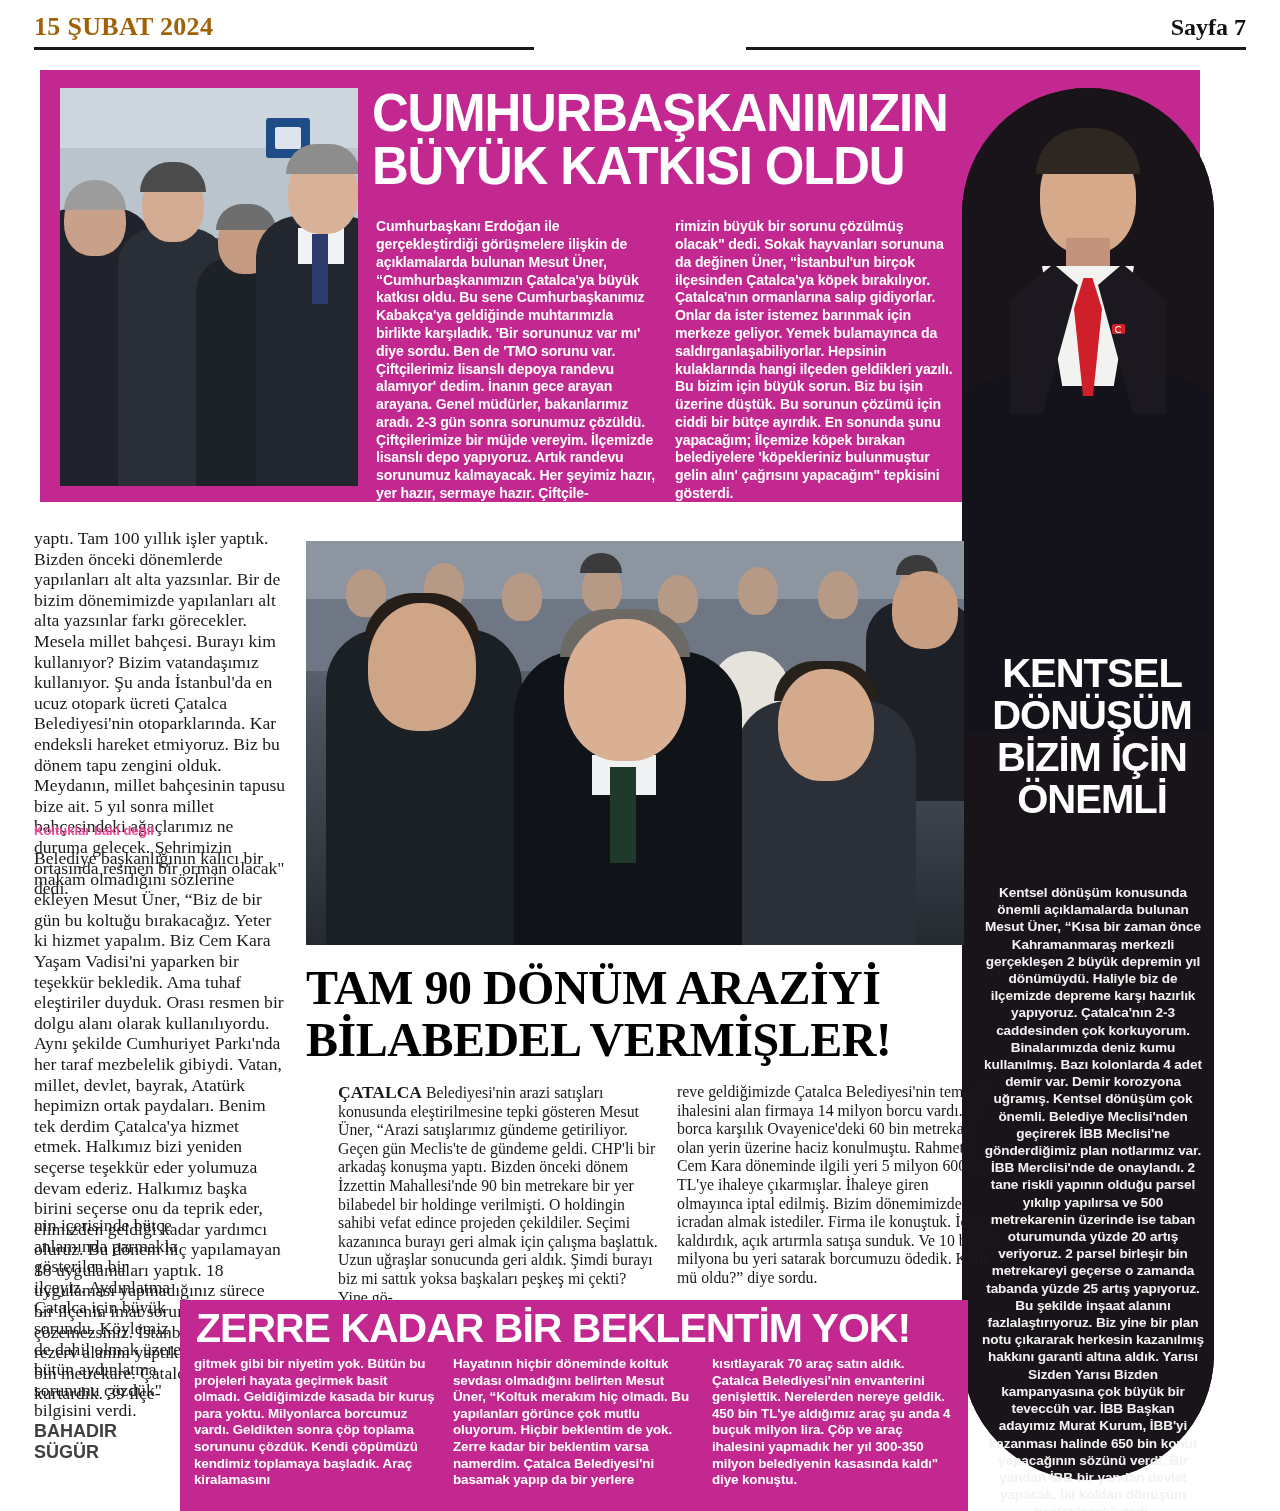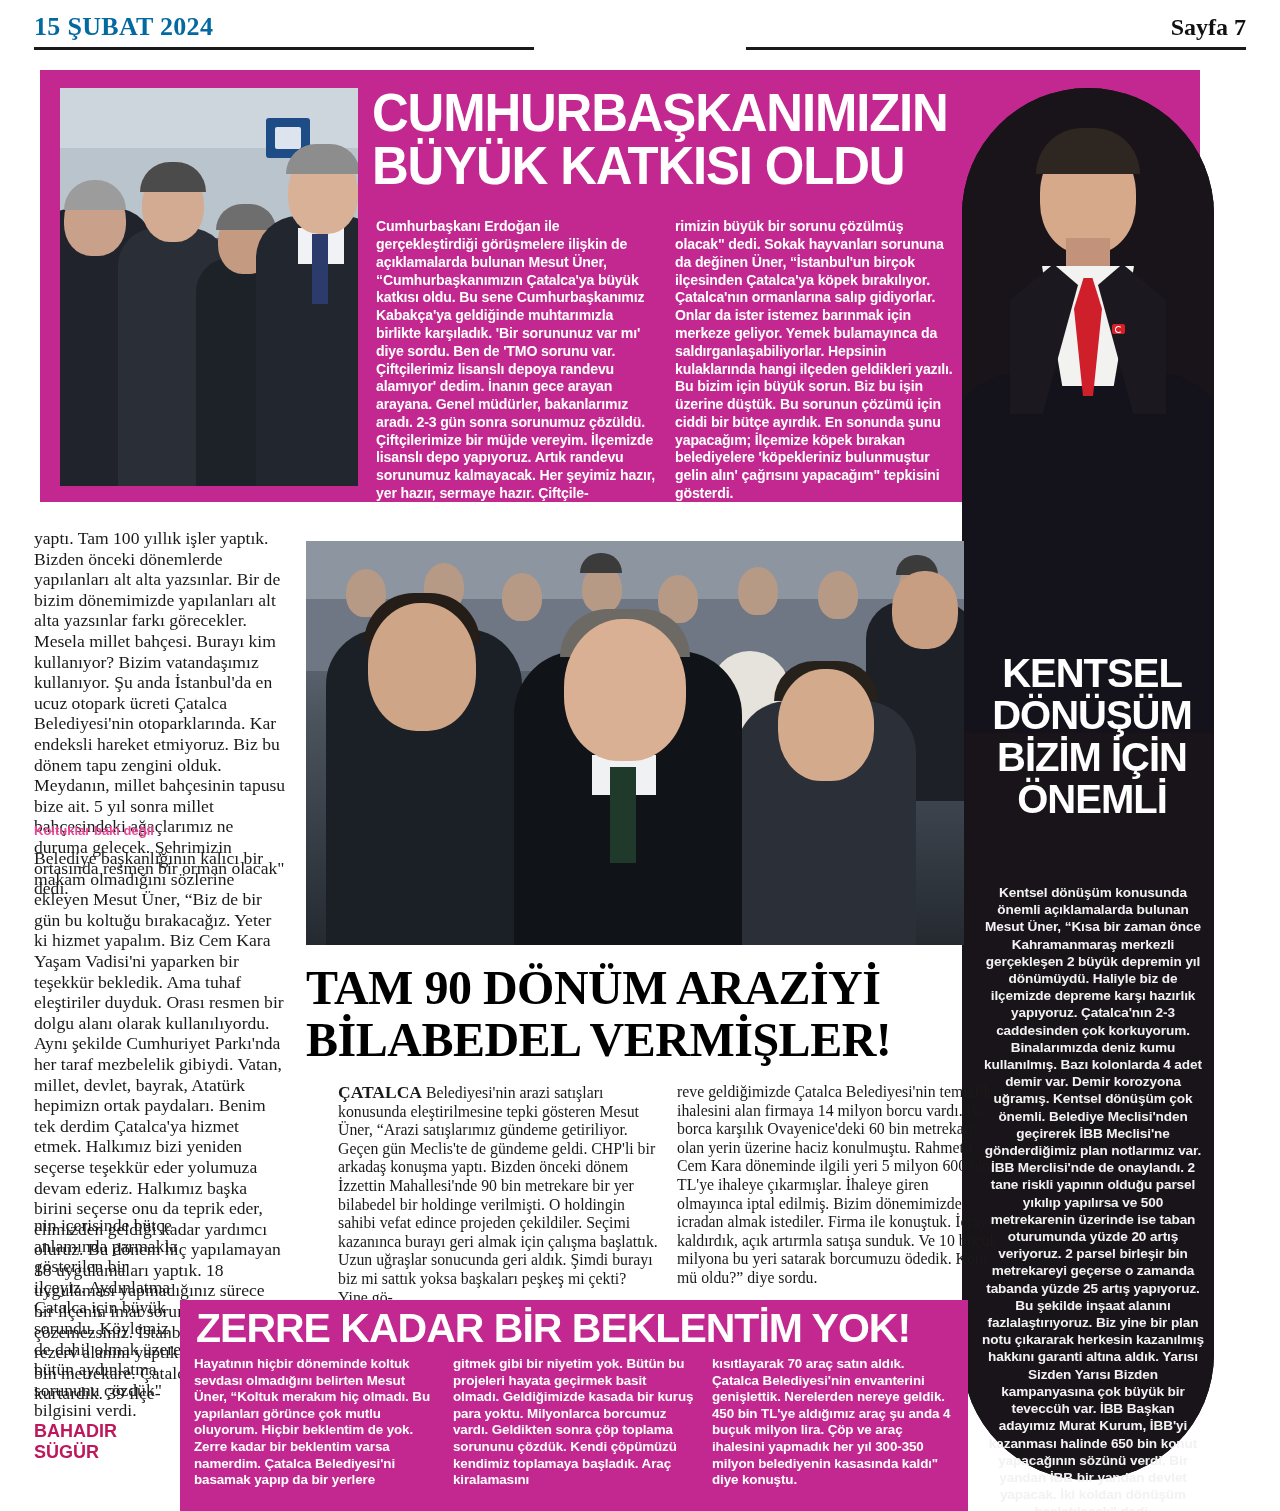--- a/index.html
+++ b/index.html
@@ -7,21 +7,21 @@
     width:1280px;height:1511px;background:#ffffff;
     font-family:"Liberation Serif", serif;
     overflow:hidden;position:relative;
   }
   .page{position:relative;width:1280px;height:1511px;}
 
   
   .masthead{position:absolute;left:0;top:0;width:1280px;height:62px;}
   .mast-date{
     position:absolute;left:34px;top:12px;font-size:26px;font-weight:700;
-    font-family:"Liberation Serif", serif;color:#0369a1;letter-spacing:.3px;
+    font-family:"Liberation Serif", serif;color:#a16207;letter-spacing:.3px;
   }
   .mast-page{
     position:absolute;right:34px;top:14px;font-size:24px;font-weight:700;
     font-family:"Liberation Serif", serif;color:#111;
   }
   .mast-rule-l{position:absolute;left:34px;top:47px;width:500px;height:3px;background:#1a1a1a;}
   .mast-rule-r{position:absolute;right:34px;top:47px;width:500px;height:3px;background:#1a1a1a;}
   .logo-box{
     position:absolute;left:544px;top:4px;width:192px;height:56px;background:#ffffff;
     display:flex;flex-direction:column;align-items:center;justify-content:flex-start;
@@ -134,21 +134,21 @@
   }
   .subhead{
     position:absolute;left:34px;top:823px;width:252px;
     font-family:"Liberation Sans", sans-serif;font-weight:700;font-size:13px;color:#ec4899;
   }
   .left-col-b{
     position:absolute;left:34px;top:848px;width:252px;
     font-family:"Liberation Serif", serif;font-size:17.6px;line-height:20.6px;
     color:#1a1a1a;text-align:left;
   }
-  .byline{font-family:"Liberation Sans", sans-serif;font-weight:700;font-size:18px;color:#be185d;text-align:right;}
+  .byline{font-family:"Liberation Sans", sans-serif;font-weight:700;font-size:18px;color:#404040;text-align:right;}
 
   
   .mid-photo{
     position:absolute;left:306px;top:541px;width:658px;height:404px;
     background:linear-gradient(180deg,#7d8793 0%,#4a525c 45%,#252a31 100%);
     overflow:hidden;
   }
   .mp-crowd{position:absolute;left:0;top:0;width:658px;height:130px;background:#6e7783;}
   .mp-crowd2{position:absolute;left:0;top:0;width:658px;height:58px;background:#8c95a0;}
   .mp-dotrow{position:absolute;top:22px;left:0;width:658px;height:60px;}
@@ -297,18 +297,18 @@
   <div class="mid-title">TAM 90 DÖNÜM ARAZİYİ BİLABEDEL VERMİŞLER!</div>
 
   <div class="mid-cols">
     <div class="mid-col"><span class="dropcap">ÇATALCA</span><span> Belediyesi'nin arazi satışları konusunda eleştirilmesine tepki gösteren Mesut Üner, “Arazi satışlarımız gündeme getiriliyor. Geçen gün Meclis'te de gündeme geldi. CHP'li bir arkadaş konuşma yaptı. Bizden önceki dönem İzzettin Mahallesi'nde 90 bin metrekare bir yer bilabedel bir holdinge verilmişti. O holdingin sahibi vefat edince projeden çekildiler. Seçimi kazanınca burayı geri almak için çalışma başlattık. Uzun uğraşlar sonucunda geri aldık. Şimdi burayı biz mi sattık yoksa başkaları peşkeş mi çekti? Yine gö-</span></div>
     <div class="mid-col">reve geldiğimizde Çatalca Belediyesi'nin temizlik ihalesini alan firmaya 14 milyon borcu vardı. Bu borca karşılık Ovayenice'deki 60 bin metrekare olan yerin üzerine haciz konulmuştu. Rahmetli Cem Kara döneminde ilgili yeri 5 milyon 600 bin TL'ye ihaleye çıkarmışlar. İhaleye giren olmayınca iptal edilmiş. Bizim dönemimizde icradan almak istediler. Firma ile konuştuk. İcrayı kaldırdık, açık artırmla satışa sunduk. Ve 10 buçuk milyona bu yeri satarak borcumuzu ödedik. Kötü mü oldu?” diye sordu.</div>
   </div>
 
   <div class="bottom-box"></div>
   <div class="bottom-title">ZERRE KADAR BİR BEKLENTİM YOK!</div>
   <div class="bottom-cols">
+    <div class="bottom-col">gitmek gibi bir niyetim yok. Bütün bu projeleri hayata geçirmek basit olmadı. Geldiğimizde kasada bir kuruş para yoktu. Milyonlarca borcumuz vardı. Geldikten sonra çöp toplama sorununu çözdük. Kendi çöpümüzü kendimiz toplamaya başladık. Araç kiralamasını</div>
     <div class="bottom-col">Hayatının hiçbir döneminde koltuk sevdası olmadığını belirten Mesut Üner, “Koltuk merakım hiç olmadı. Bu yapılanları görünce çok mutlu oluyorum. Hiçbir beklentim de yok. Zerre kadar bir beklentim varsa namerdim. Çatalca Belediyesi'ni basamak yapıp da bir yerlere</div>
-    <div class="bottom-col">gitmek gibi bir niyetim yok. Bütün bu projeleri hayata geçirmek basit olmadı. Geldiğimizde kasada bir kuruş para yoktu. Milyonlarca borcumuz vardı. Geldikten sonra çöp toplama sorununu çözdük. Kendi çöpümüzü kendimiz toplamaya başladık. Araç kiralamasını</div>
     <div class="bottom-col">kısıtlayarak 70 araç satın aldık. Çatalca Belediyesi'nin envanterini genişlettik. Nerelerden nereye geldik. 450 bin TL'ye aldığımız araç şu anda 4 buçuk milyon lira. Çöp ve araç ihalesini yapmadık her yıl 300-350 milyon belediyenin kasasında kaldı" diye konuştu.</div>
   </div>
 
 </div>
 
 </body></html>

